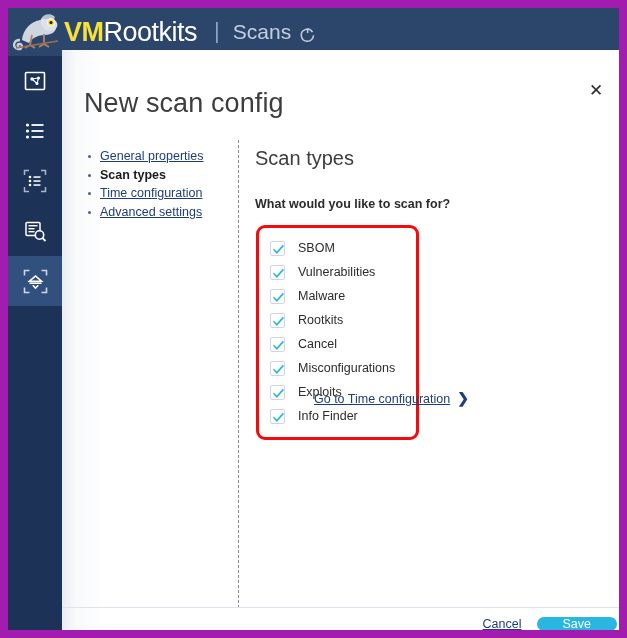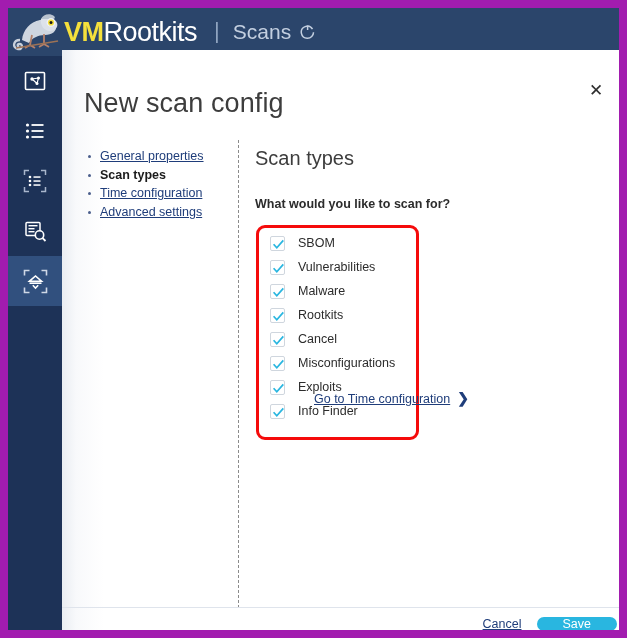--- a/index.html
+++ b/index.html
@@ -40,21 +40,21 @@
   }
   #brand .vm { color: #f5e03c; font-weight: bold; }
   #brand .clarity { color: #ffffff; font-weight: 300; }
   #hdr-sep {
     color: #8fa4c0; font-size: 22px; font-weight: 300;
     margin: 0 13px 0 17px;
     position: relative; top: -1px;
   }
   #hdr-page {
     color: #c3cfe0; font-size: 21px; font-weight: 300;
-    display: flex; align-items: center; gap: 8px;
+    display: flex; align-items: flex-end; gap: 8px;
   }
   #refresh-icon { display: inline-block; width: 17px; height: 17px; }
 
   
   #rail {
     position: absolute; left: 0; top: 48px;
     width: 54px; height: 587px;
     background: #1d3257;
   }
   .rail-item {
@@ -135,21 +135,21 @@
   
   #checks-wrap {
     position: relative;
     width: 163px;
     border: 3px solid #f50b0b;
     border-radius: 9px;
     padding: 8px 0 9px 0;
     margin-left: 1px;
   }
   .check-row {
-    display: flex; 
+    display: flex; align-items: center;
     height: 24px;
     padding-left: 11px;
     cursor: pointer;
   }
   .cbox {
     width: 15px; height: 15px;
     border: 1px solid #cfd6de;
     border-radius: 2px;
     background: #ffffff;
     flex: 0 0 auto;

